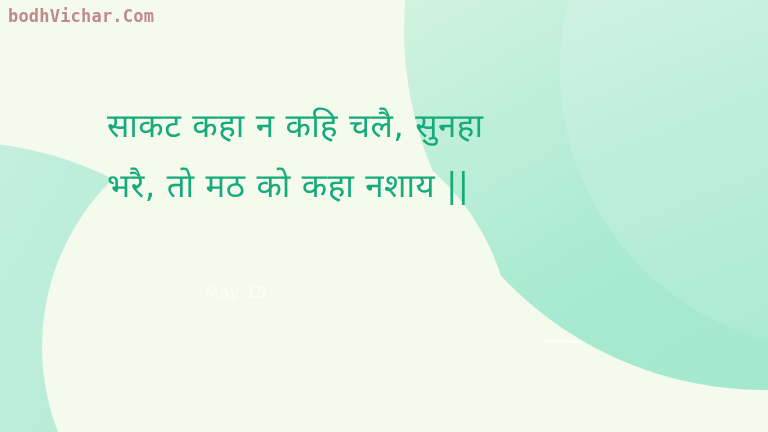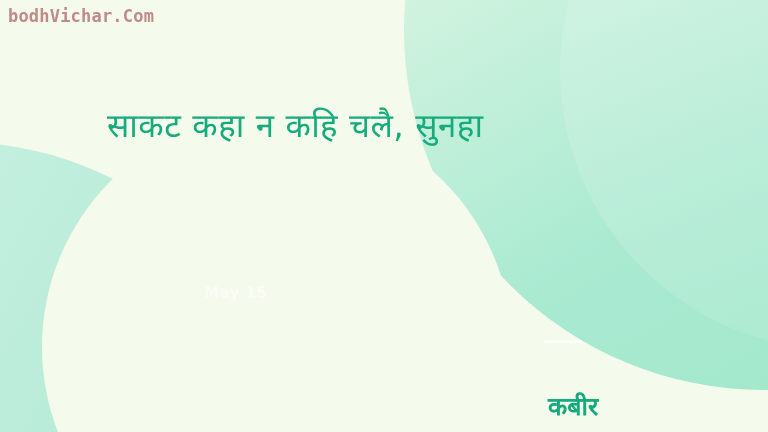--- a/index.html
+++ b/index.html
@@ -142,21 +142,21 @@
 
   <div class="blob-right"></div>
   <div class="blob-right-2"></div>
   <div class="blob-left"></div>
   <div class="notch-left"></div>
 
   <div class="site-watermark">bodhVichar.Com</div>
 
   <div class="quote-block">
     <div class="quote-line">साकट कहा न कहि चलै, सुनहा</div>
+    <div class="quote-line">भरै, तो मठ को कहा नशाय ||</div>
   </div>
 
   <div class="date-watermark">May 15</div>
 
   <div class="divider"></div>
 
-  <div class="author">कबीर</div>
 
 </div>
 
 </body></html>

